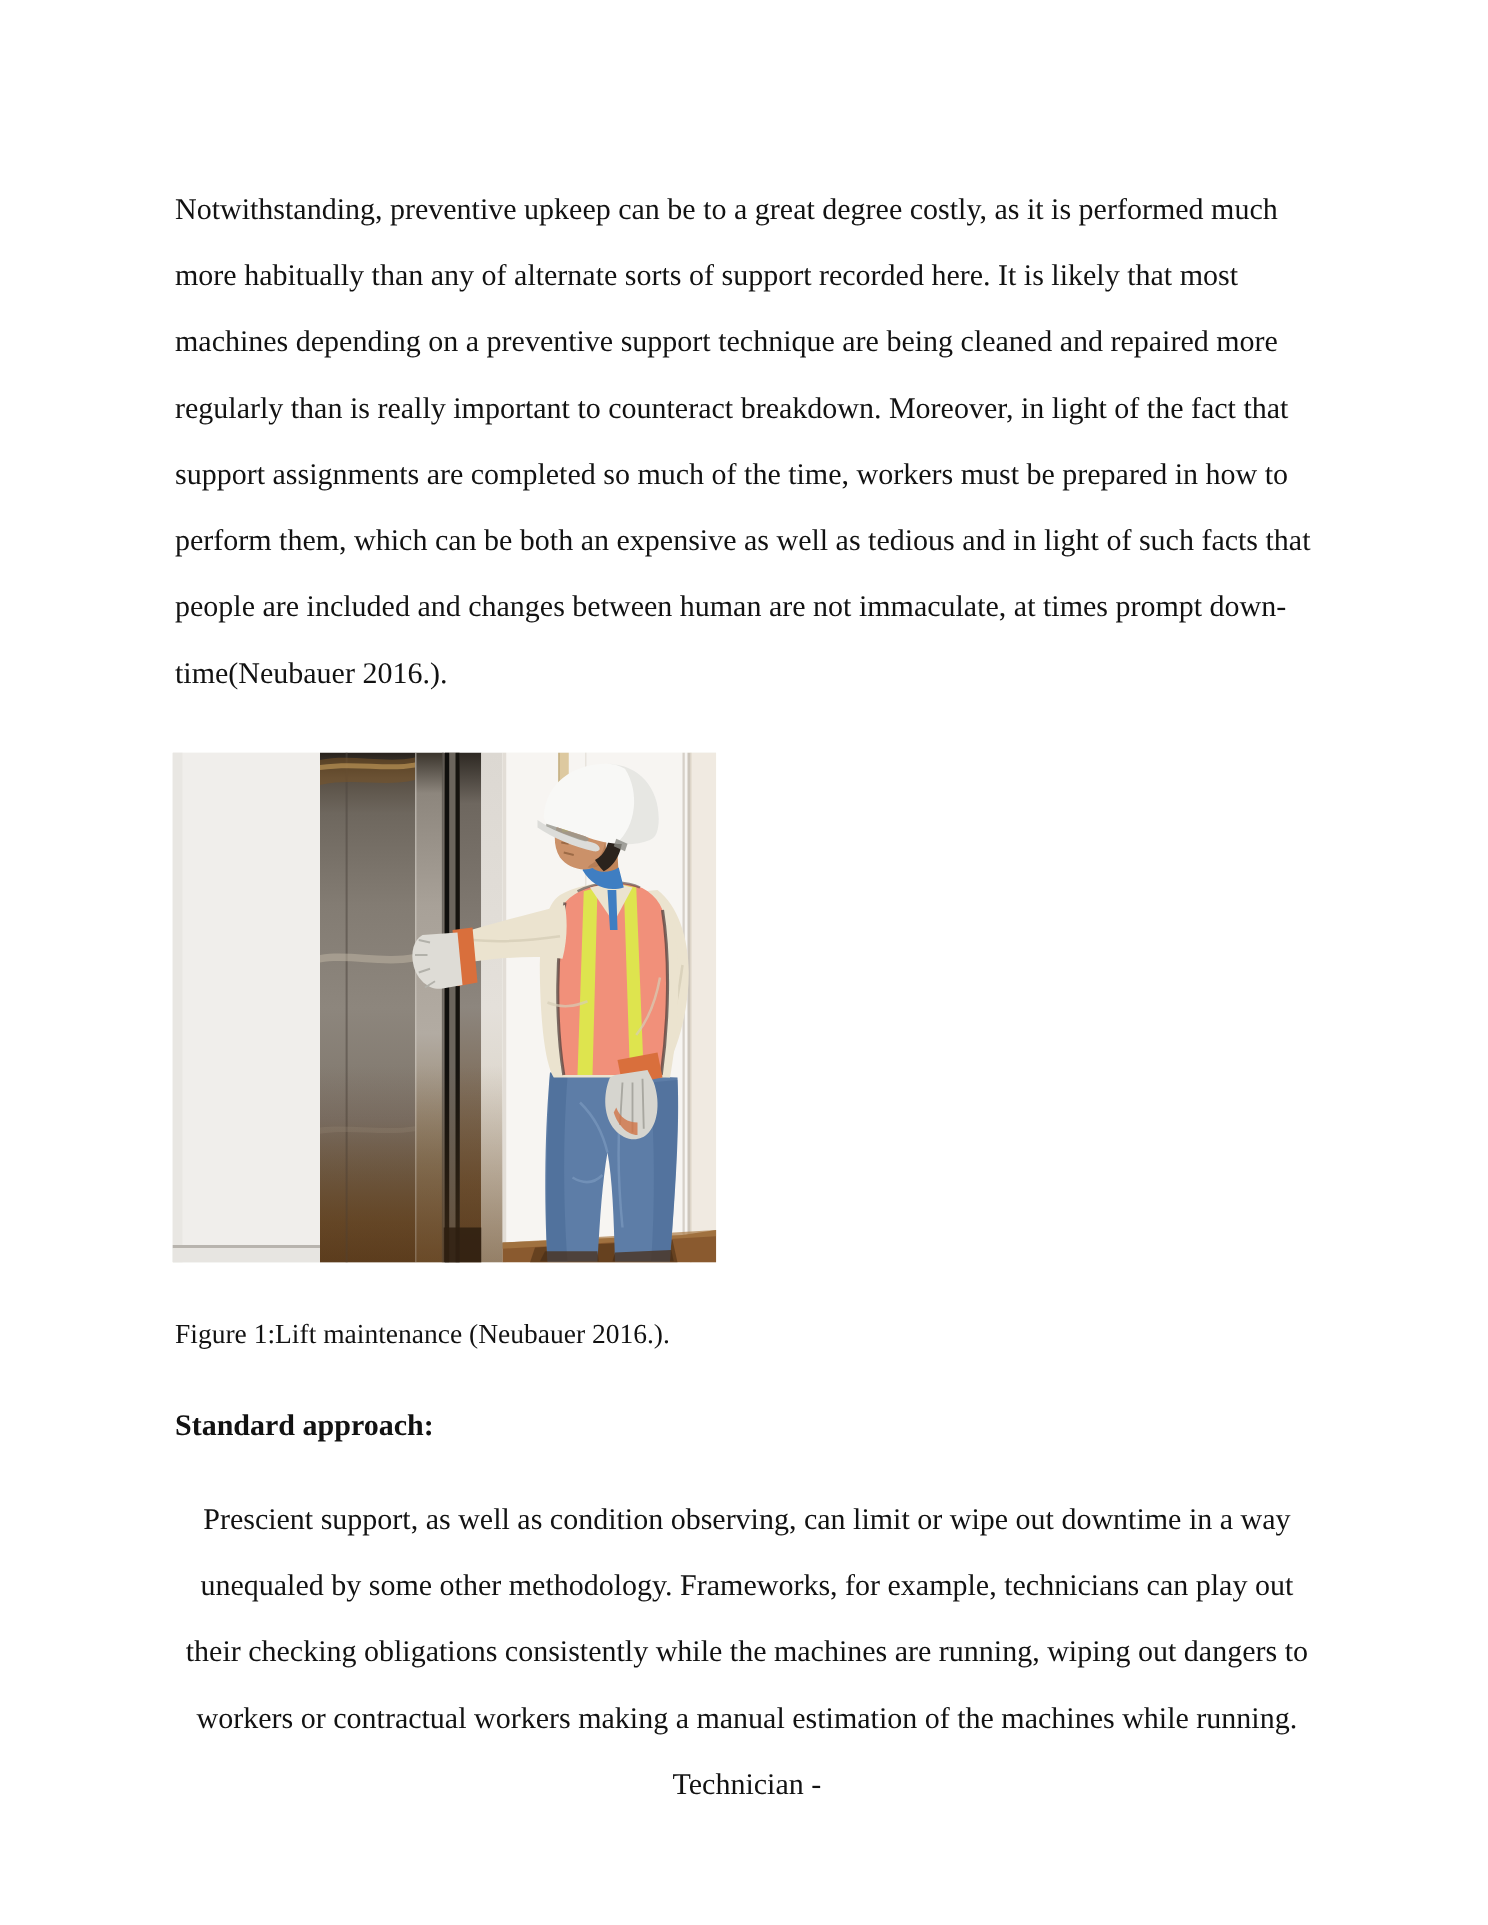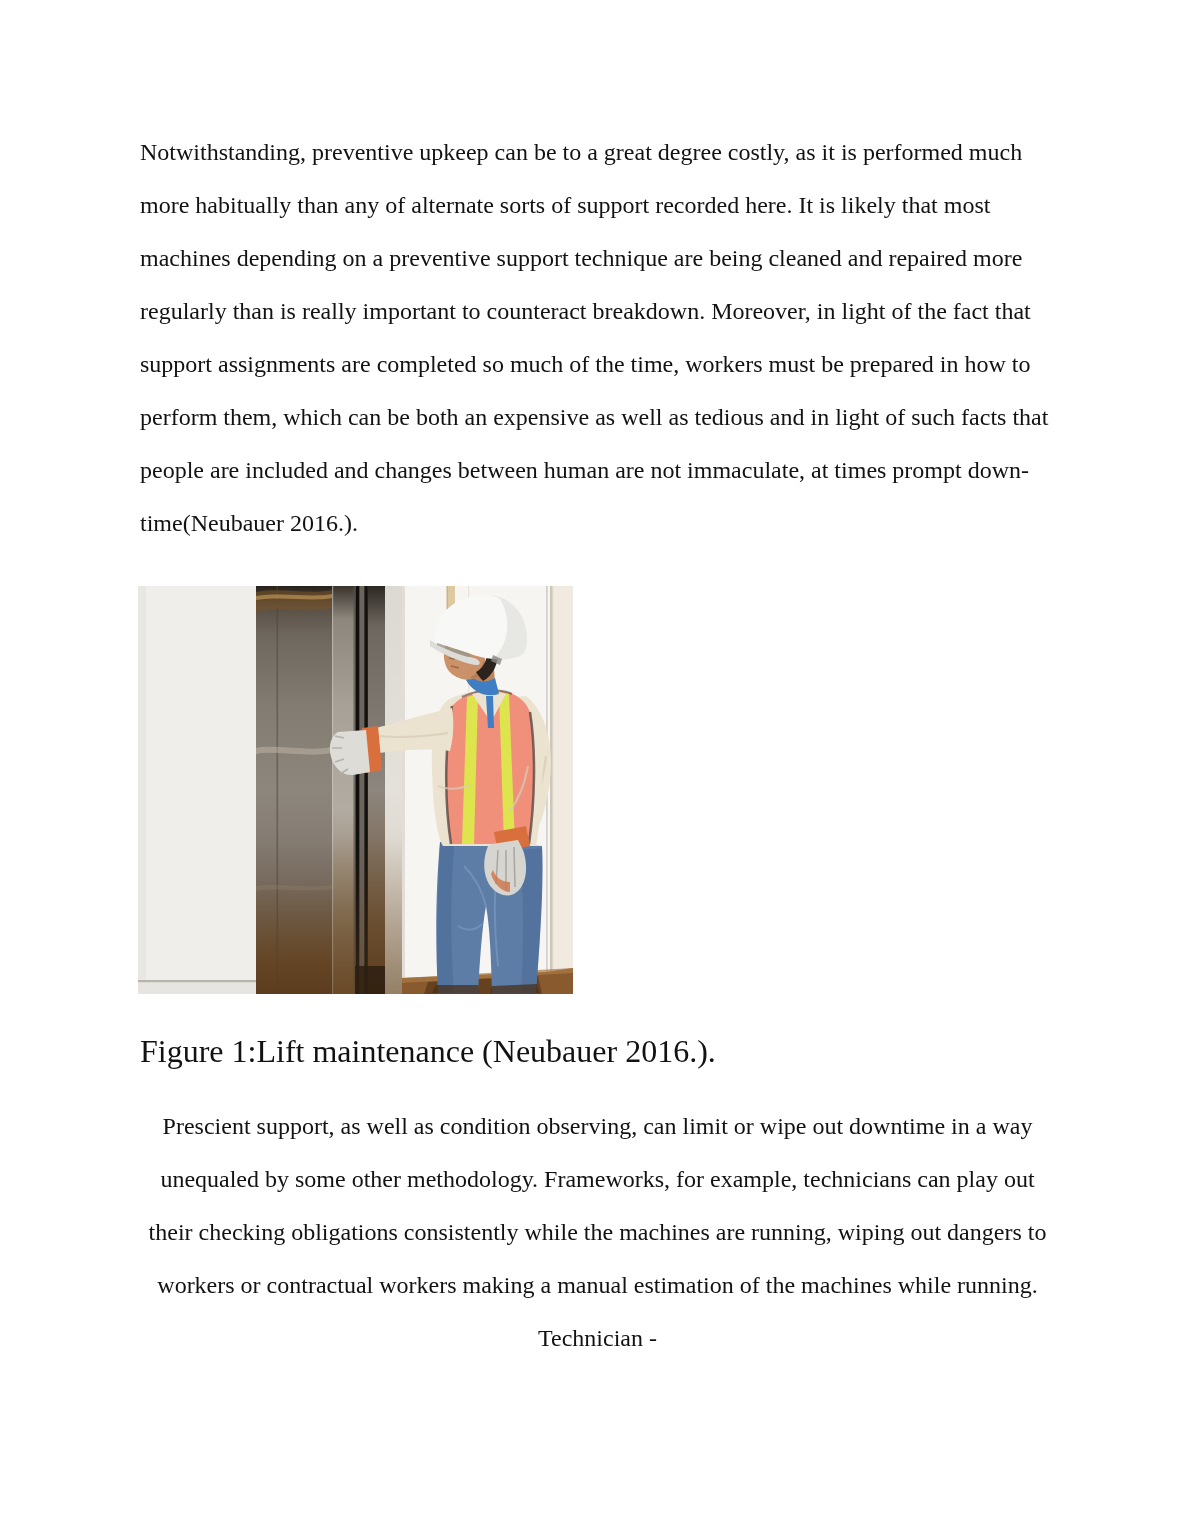--- a/index.html
+++ b/index.html
@@ -1,26 +1,26 @@
 <!DOCTYPE html>
 <html><head>
 <meta charset="utf-8">
 <style>
   html,body { margin:0; padding:0; background:#ffffff; }
   .page {
     position:relative; width:1190px; height:1540px; background:#ffffff;
     font-family:"Liberation Serif","DejaVu Serif",serif; color:#121212;
     overflow:hidden;
   }
-  .content { position:absolute; left:140px; top:0; width:915px; }
+  .content { position:absolute; left:140px; top:16px; width:915px; }
   .para { font-size:24px; line-height:53px; margin:0; text-align:left; }
   .para-1 { margin-top:126px; }
   .figure-wrap { margin:36px 0 0 -2px; padding:0; }
   .photo { display:block; width:435px; height:408px; }
-  .caption { font-size:32px; line-height:30px; margin:42px 0 0 0; }
+  .caption { font-size:22px; line-height:30px; margin:42px 0 0 0; }
   .heading { font-size:24px; line-height:30px; font-weight:700; margin:44px 0 0 0; }
   .para-2 { margin-top:34px;text-align:center; }
 </style>
 </head>
 <body>
 
 <div class="page">
   <div class="content">
 
     <p class="para para-1">Notwithstanding, preventive upkeep can be to a great degree costly, as it is performed much more habitually than any of alternate sorts of support recorded here. It is likely that most machines depending on a preventive support technique are being cleaned and repaired more regularly than is really important to counteract breakdown. Moreover, in light of the fact that support assignments are completed so much of the time, workers must be prepared in how to perform them, which can be both an expensive as well as tedious and in light of such facts  that people are included and changes between human are not immaculate, at times prompt down-time(Neubauer 2016.).</p>
@@ -147,17 +147,18 @@
         <path d="M356,246 L388,240 L392,260 L360,266 Z" fill="#d96f3c"></path>
         <path d="M350,260 C344,274 345,292 354,302 C362,311 374,312 381,304 C389,295 390,278 385,264 L380,254 L354,258 Z" fill="#d6d5cf"></path>
         <path d="M360,264 L358,298 M368,264 L368,304 M376,261 L377,301" stroke="#a8a7a0" stroke-width="1.5" fill="none"></path>
         <path d="M353,288 C356,298 364,306 372,306 L372,296 C364,296 358,292 355,284 Z" fill="#cf7346" opacity="0.8"></path>
         <path d="M300,200 C312,205 322,203 332,199 M390,180 C386,202 379,216 371,226" stroke="#d6cdb6" stroke-width="2" fill="none" opacity="0.7"></path>
       </svg>
     </figure>
 
     <p class="caption">Figure 1:Lift maintenance (Neubauer 2016.).</p>
 
+    <p class="heading">Standard approach:</p>
 
     <p class="para para-2">Prescient support, as well as condition observing, can limit or wipe out downtime in a way unequaled by some other methodology. Frameworks, for example, technicians can play out their checking obligations consistently while the machines are running, wiping out dangers to workers or contractual workers making a manual estimation of the machines while running. Technician -</p>
 
   </div>
 </div>
 
 </body></html>

